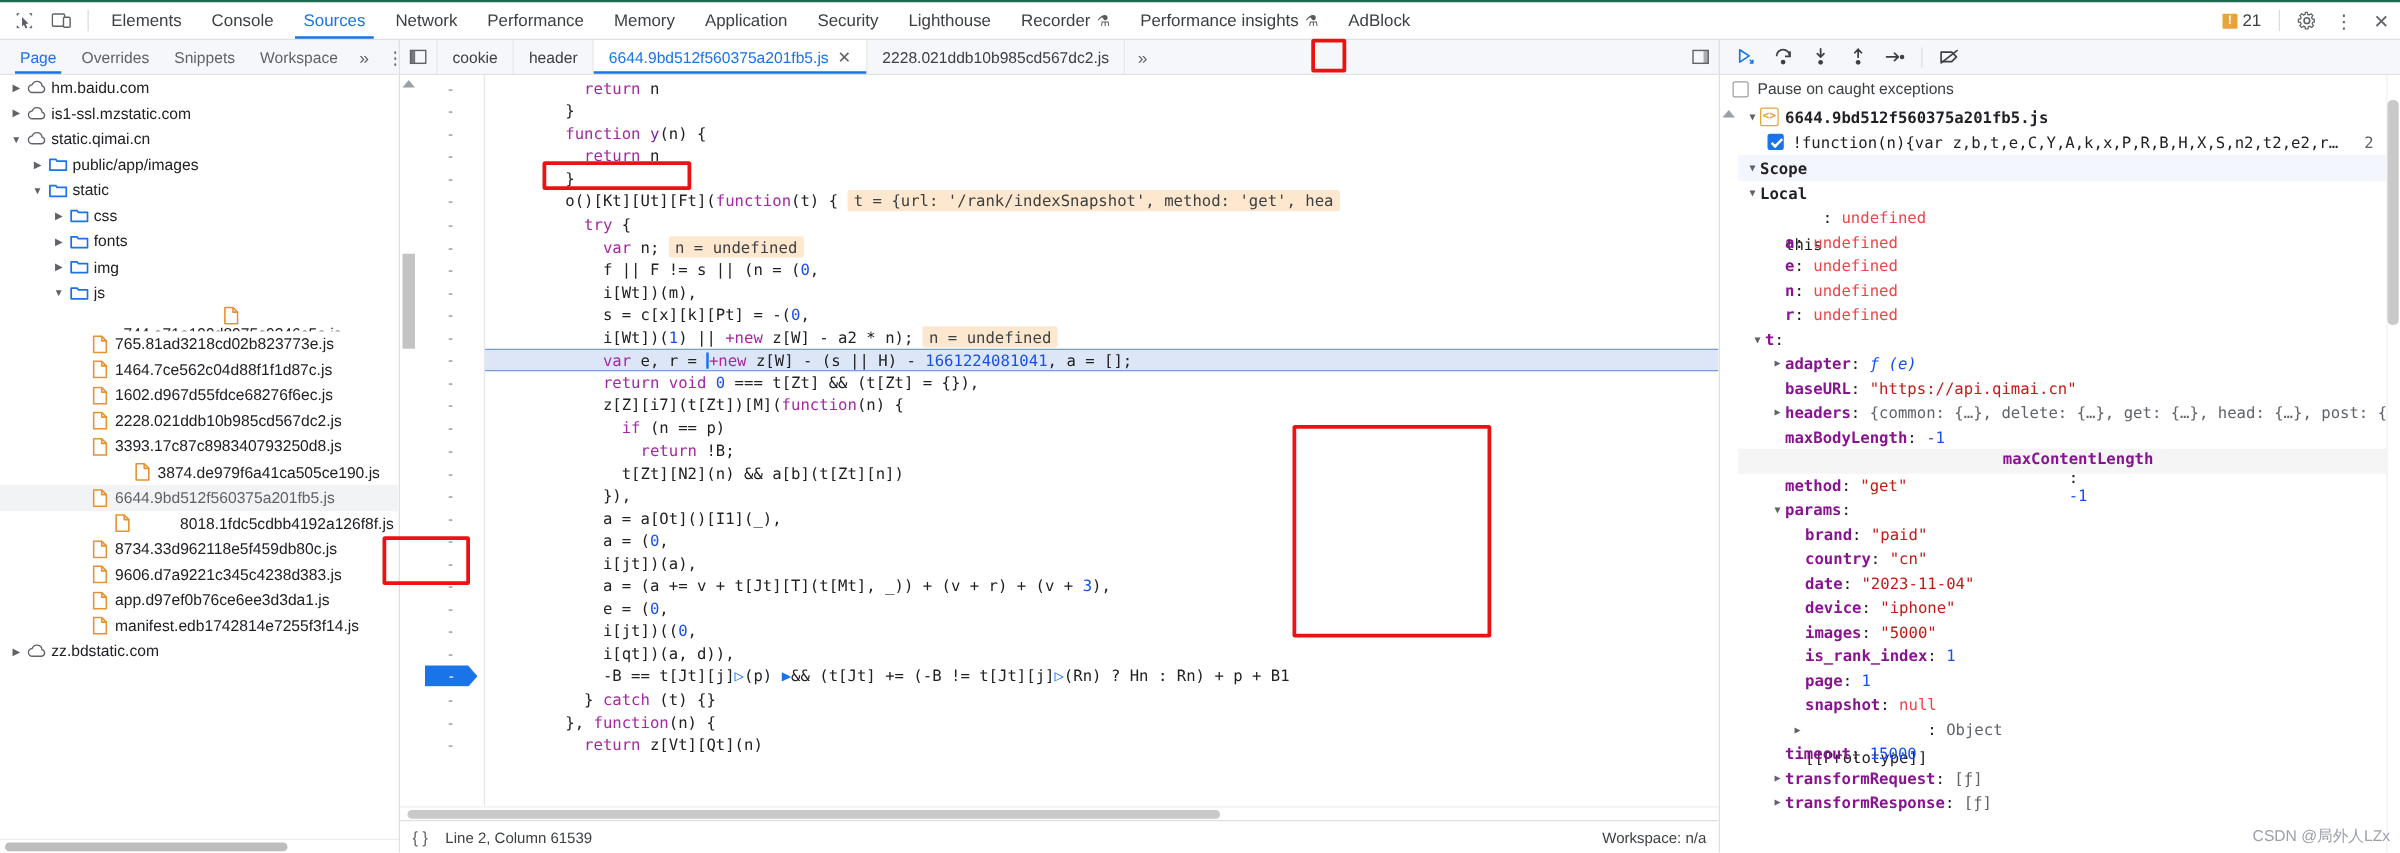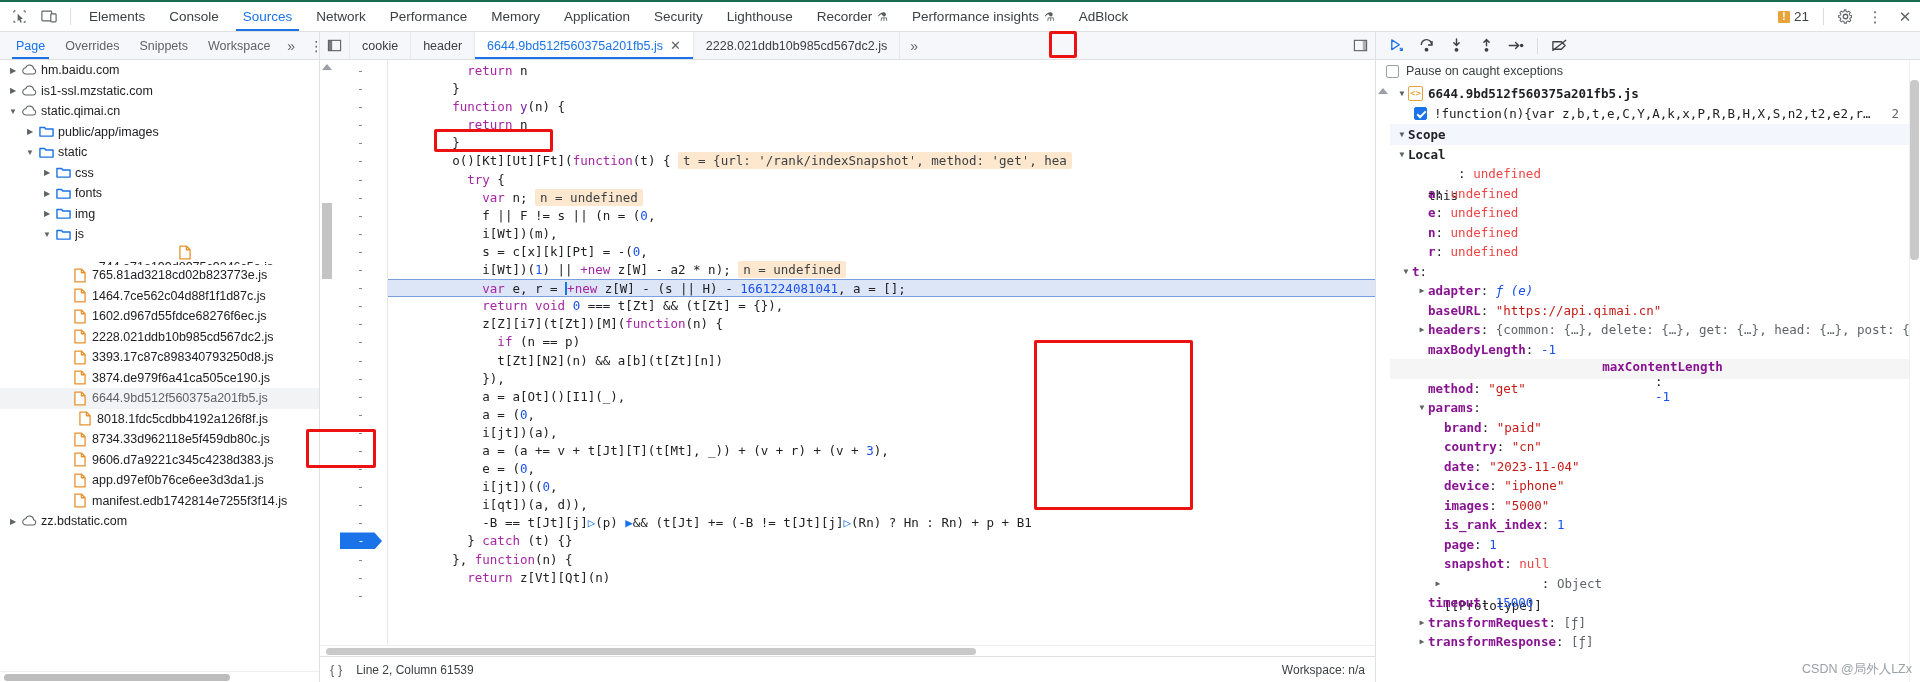--- a/index.html
+++ b/index.html
@@ -626,41 +626,41 @@
           <div class="trow" style="padding-left: 57px;">
             <span class="tw"></span>
             <span class="ticon">
               <svg width="12" height="15" viewBox="0 0 13 16">
                 <path d="M1 1h7l4 4v10H1z" fill="#fff" stroke="#e8912d" stroke-width="1.4" stroke-linejoin="round"></path>
                 <path d="M8 1v4h4" fill="none" stroke="#e8912d" stroke-width="1.4" stroke-linejoin="round"></path>
               </svg>
             </span>
             <span class="tlabel">3393.17c87c898340793250d8.js</span>
           </div>
-          <div class="trow" style="padding-left: 57px;">
+          <div class="trow" style="padding-left: 91px;">
             <span class="tw"></span>
             <span class="ticon">
               <svg width="12" height="15" viewBox="0 0 13 16">
                 <path d="M1 1h7l4 4v10H1z" fill="#fff" stroke="#e8912d" stroke-width="1.4" stroke-linejoin="round"></path>
                 <path d="M8 1v4h4" fill="none" stroke="#e8912d" stroke-width="1.4" stroke-linejoin="round"></path>
               </svg>
             </span>
             <span class="tlabel">3874.de979f6a41ca505ce190.js</span>
           </div>
           <div class="trow selected" style="padding-left: 57px;">
             <span class="tw"></span>
             <span class="ticon">
               <svg width="12" height="15" viewBox="0 0 13 16">
                 <path d="M1 1h7l4 4v10H1z" fill="#fff" stroke="#e8912d" stroke-width="1.4" stroke-linejoin="round"></path>
                 <path d="M8 1v4h4" fill="none" stroke="#e8912d" stroke-width="1.4" stroke-linejoin="round"></path>
               </svg>
             </span>
             <span class="tlabel">6644.9bd512f560375a201fb5.js</span>
           </div>
-          <div class="trow" style="padding-left: 62px;">
+          <div class="trow" style="padding-left: 40px; justify-content: space-between;">
             <span class="tw"></span>
             <span class="ticon">
               <svg width="12" height="15" viewBox="0 0 13 16">
                 <path d="M1 1h7l4 4v10H1z" fill="#fff" stroke="#e8912d" stroke-width="1.4" stroke-linejoin="round"></path>
                 <path d="M8 1v4h4" fill="none" stroke="#e8912d" stroke-width="1.4" stroke-linejoin="round"></path>
               </svg>
             </span>
             <span class="tlabel">8018.1fdc5cdbb4192a126f8f.js</span>
           </div>
           <div class="trow" style="padding-left: 57px;">
@@ -768,20 +768,21 @@
             <div class="cline"><span class="pl">          </span><span class="kw">try</span><span class="pl"> {</span></div>
             <div class="cline"><span class="pl">            </span><span class="kw">var</span><span class="pl"> n; </span><span class="inline-val">n = undefined</span></div>
             <div class="cline"><span class="pl">            f || F != s || (n = (</span><span class="num">0</span><span class="pl">,</span></div>
             <div class="cline"><span class="pl">            i[Wt])(m),</span></div>
             <div class="cline"><span class="pl">            s = c[x][k][Pt] = -(</span><span class="num">0</span><span class="pl">,</span></div>
             <div class="cline"><span class="pl">            i[Wt])(</span><span class="num">1</span><span class="pl">) || </span><span class="kw">+new</span><span class="pl"> z[W] - a2 * n); </span><span class="inline-val">n = undefined</span></div>
             <div class="cline hl"><span class="pl">            </span><span class="kw">var</span><span class="pl"> e, r = </span><span class="caret"></span><span class="kw">+new</span><span class="pl"> z[W] - (s || H) - </span><span class="num">1661224081041</span><span class="pl">, a = [];</span></div>
             <div class="cline"><span class="pl">            </span><span class="kw">return</span><span class="pl"> </span><span class="kw">void</span><span class="pl"> </span><span class="num">0</span><span class="pl"> === t[Zt] &amp;&amp; (t[Zt] = {}),</span></div>
             <div class="cline"><span class="pl">            z[Z][i7](t[Zt])[M](</span><span class="kw">function</span><span class="pl">(n) {</span></div>
             <div class="cline"><span class="pl">              </span><span class="kw">if</span><span class="pl"> (n == p)</span></div>
+            <div class="cline"><span class="pl">                </span><span class="kw">return</span><span class="pl"> !B;</span></div>
             <div class="cline"><span class="pl">              t[Zt][N2](n) &amp;&amp; a[b](t[Zt][n])</span></div>
             <div class="cline"><span class="pl">            }),</span></div>
             <div class="cline"><span class="pl">            a = a[Ot]()[I1](_),</span></div>
             <div class="cline"><span class="pl">            a = (</span><span class="num">0</span><span class="pl">,</span></div>
             <div class="cline"><span class="pl">            i[jt])(a),</span></div>
             <div class="cline"><span class="pl">            a = (a += v + t[Jt][T](t[Mt], _)) + (v + r) + (v + </span><span class="num">3</span><span class="pl">),</span></div>
             <div class="cline"><span class="pl">            e = (</span><span class="num">0</span><span class="pl">,</span></div>
             <div class="cline"><span class="pl">            i[jt])((</span><span class="num">0</span><span class="pl">,</span></div>
             <div class="cline"><span class="pl">            i[qt])(a, d)),</span></div>
             <div class="cline"><span class="pl">            -B == t[Jt][j]</span><span class="arrowglyph">▷</span><span class="pl">(p) </span><span class="arrowglyph">▶</span><span class="pl">&amp;&amp; (t[Jt] += (-B != t[Jt][j]</span><span class="arrowglyph">▷</span><span class="pl">(Rn) ? Hn : Rn) + p + B1</span></div>

